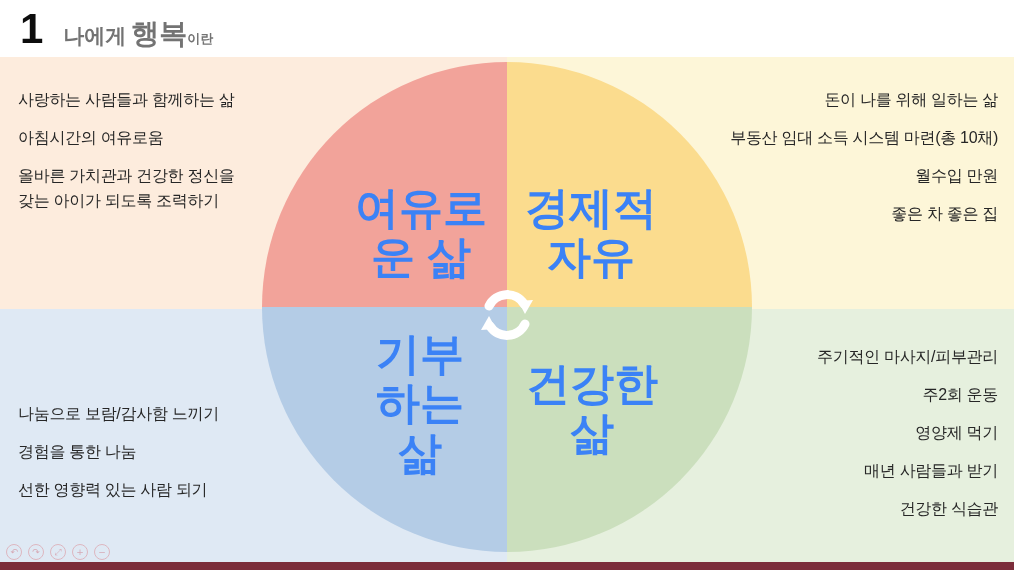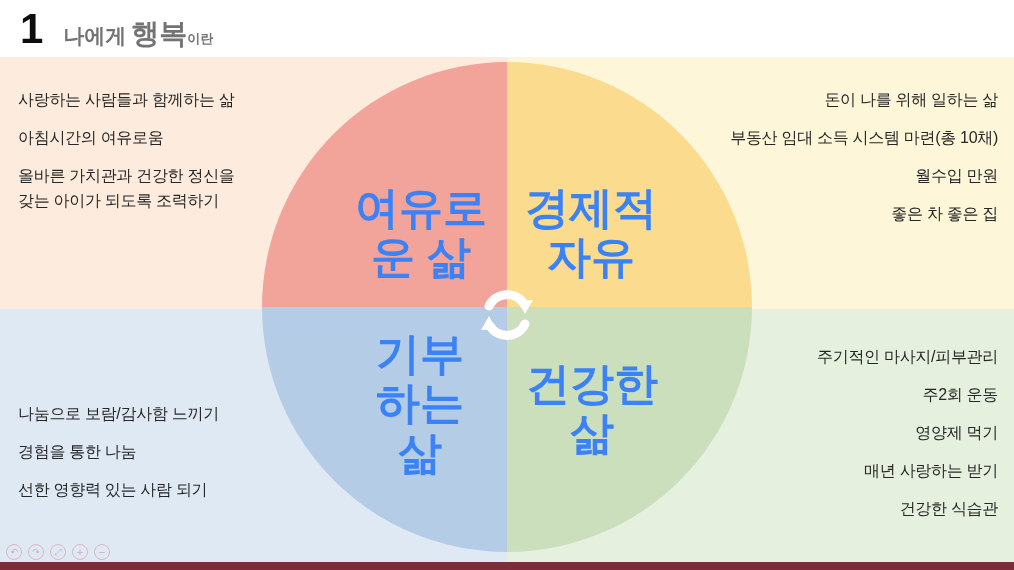--- a/index.html
+++ b/index.html
@@ -105,21 +105,21 @@
       </div>
     <div class="list list-bl">
         <div class="item">나눔으로 보람/감사함 느끼기</div>
         <div class="item">경험을 통한 나눔</div>
         <div class="item">선한 영향력 있는 사람 되기</div>
       </div>
     <div class="list list-br">
         <div class="item">주기적인 마사지/피부관리</div>
         <div class="item">주2회 운동</div>
         <div class="item">영양제 먹기</div>
-        <div class="item">매년 사랑하는 받기</div>
+        <div class="item">매년 사람들과 받기</div>
         <div class="item">건강한 식습관</div>
       </div>
 
     <svg class="center-icon" width="70" height="70" viewBox="0 0 70 70" aria-hidden="true">
       <g fill="none" stroke="#ffffff" stroke-width="9" stroke-linecap="round">
         <path d="M 17 26 A 20 20 0 0 1 52 24"></path>
         <path d="M 53 44 A 20 20 0 0 1 18 46"></path>
       </g>
       <polygon points="46,21 61,20 53,34" fill="#ffffff"></polygon>
       <polygon points="24,49 9,50 17,36" fill="#ffffff"></polygon>

